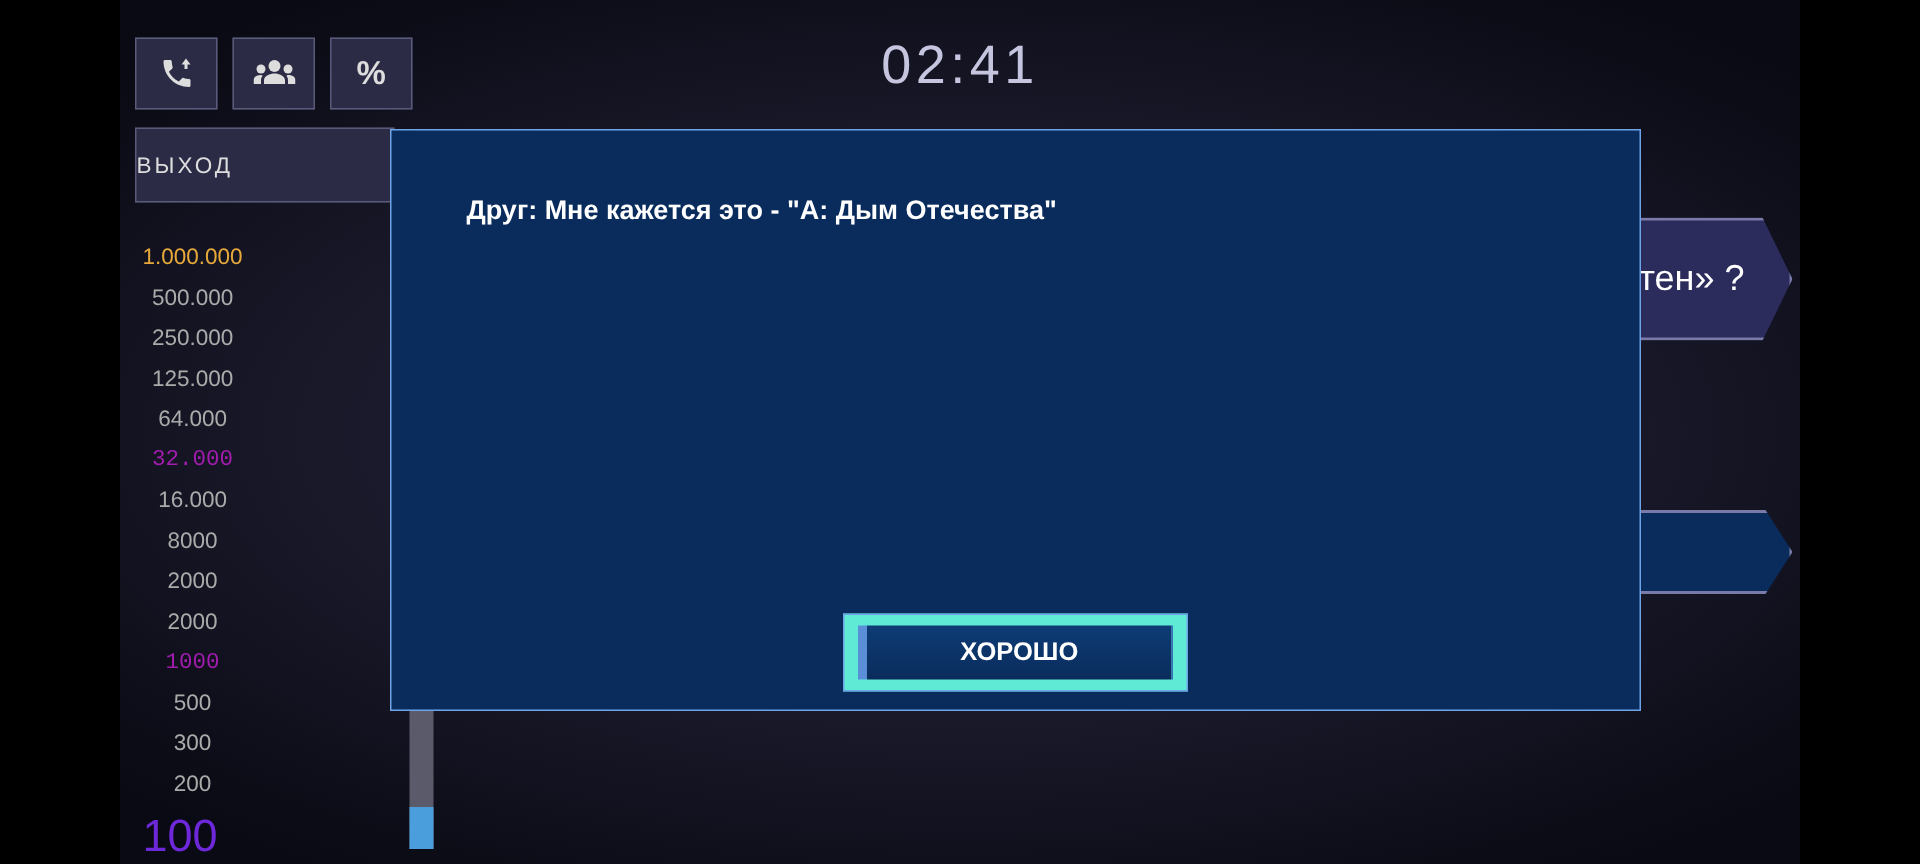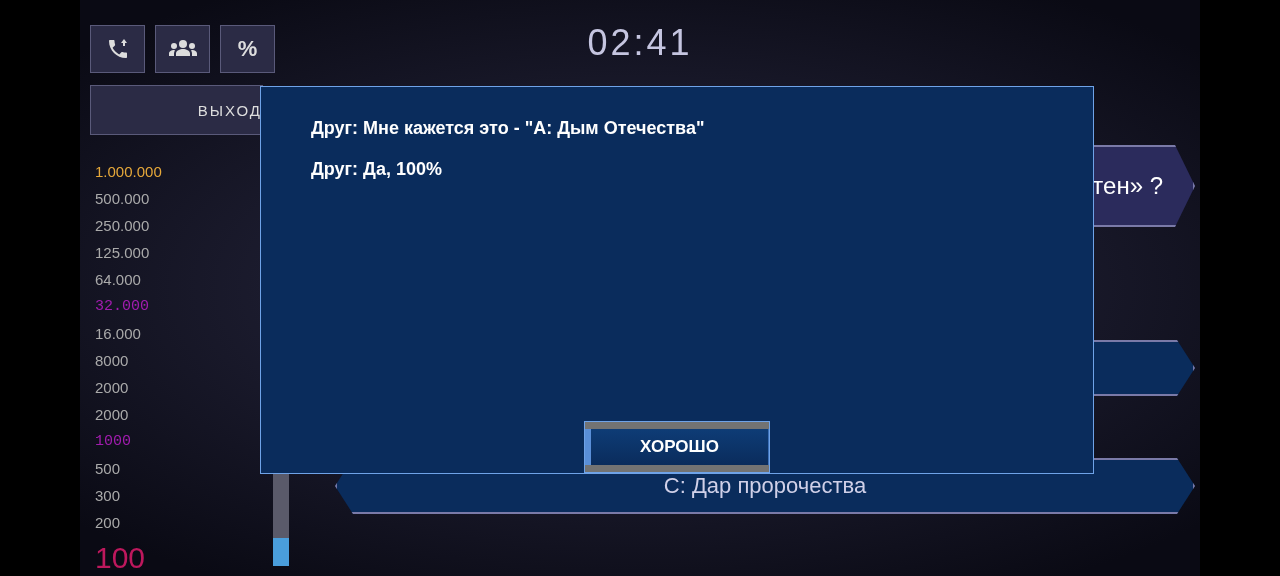--- a/index.html
+++ b/index.html
@@ -60,66 +60,67 @@
   left: 90px;
   width: 173px;
   height: 50px;
   background: #2b2b45;
   border: 1.5px solid #5a5a7a;
   color: #ddd;
   font-size: 15px;
   letter-spacing: 2px;
   display: flex;
   align-items: center;
-  justify-content: flex-end;
+  justify-content: flex-start;
 }
 
 .prize-ladder {
   position: absolute;
   top: 163px;
   left: 95px;
   color: #aaa;
   font-size: 15px;
 }
 .prize-ladder .prize {
   margin-bottom: 10px;
+  text-align: center;
 }
 .prize-ladder .prize.top { color: #e6a83a; }
 .prize-ladder .prize.safe { color: #a21caf; font-family: Liberation Mono, monospace; }
 .prize-ladder .currentamt {
-  color: #be185d;
+  color: #6d28d9;
   font-size: 30px;
   margin-top: 8px;
 }
 
 .dialogue {
   position: absolute;
   top: 86px;
   left: 260px;
   width: 834px;
   height: 388px;
   background: #0a2c5c;
   border: 1.5px solid #6fa3e8;
-  padding: 31px 50px;
+  padding: 43px 50px;
 }
 .dialogue p {
   color: #fff;
   font-size: 18px;
   font-weight: bold;
   margin-bottom: 20px;
 }
 .ok-btn {
   position: absolute;
-  bottom: 0;
+  bottom: 12px;
   left: 50%;
   transform: translateX(-50%);
-  width: 186px;
+  width: 230px;
   height: 52px;
   border: 1.5px solid #6fa3e8;
-  background: #737373;
+  background: #5eead4;
   display: flex;
   align-items: center;
   justify-content: center;
 }
 .ok-inner {
   width: 210px;
   height: 36px;
   background: linear-gradient(#0e3c76, #0a2c5c);
   border-left: 6px solid #5a8fd8;
   border-right: 1px solid #3a6fb8;
@@ -263,30 +264,26 @@
 </div>
 
 <div class="answers">
   <div class="answer-row">
     <div class="answer"></div>
     <div class="answer"></div>
   </div>
 </div>
 
 <div class="answer-row2">
-  <div class="answer2">
-    <span>C: Дар пророчества</span>
-  </div>
 </div>
 
 <div class="progress">
   <div class="progress-fill"></div>
 </div>
 
 <div class="dialogue">
   <div id="dialogue-lines">
       <p>Друг: Мне кажется это - "А: Дым Отечества"</p>
-      <p>Друг: Да, 100%</p>
     </div>
   <div class="ok-btn">
     <div class="ok-inner">ХОРОШО</div>
   </div>
 </div>
 
 </body></html>

